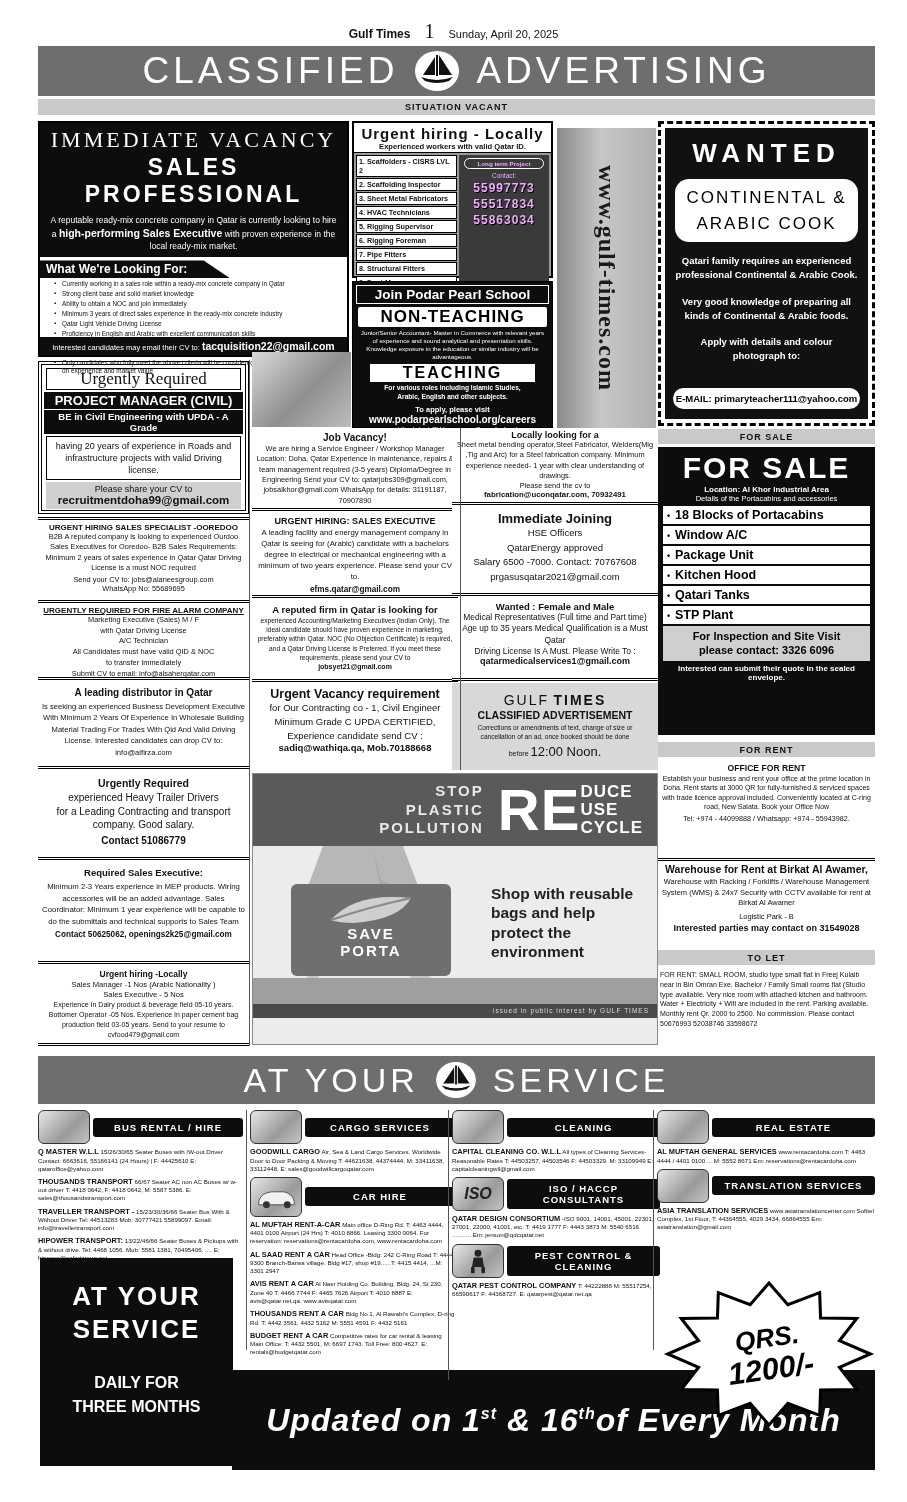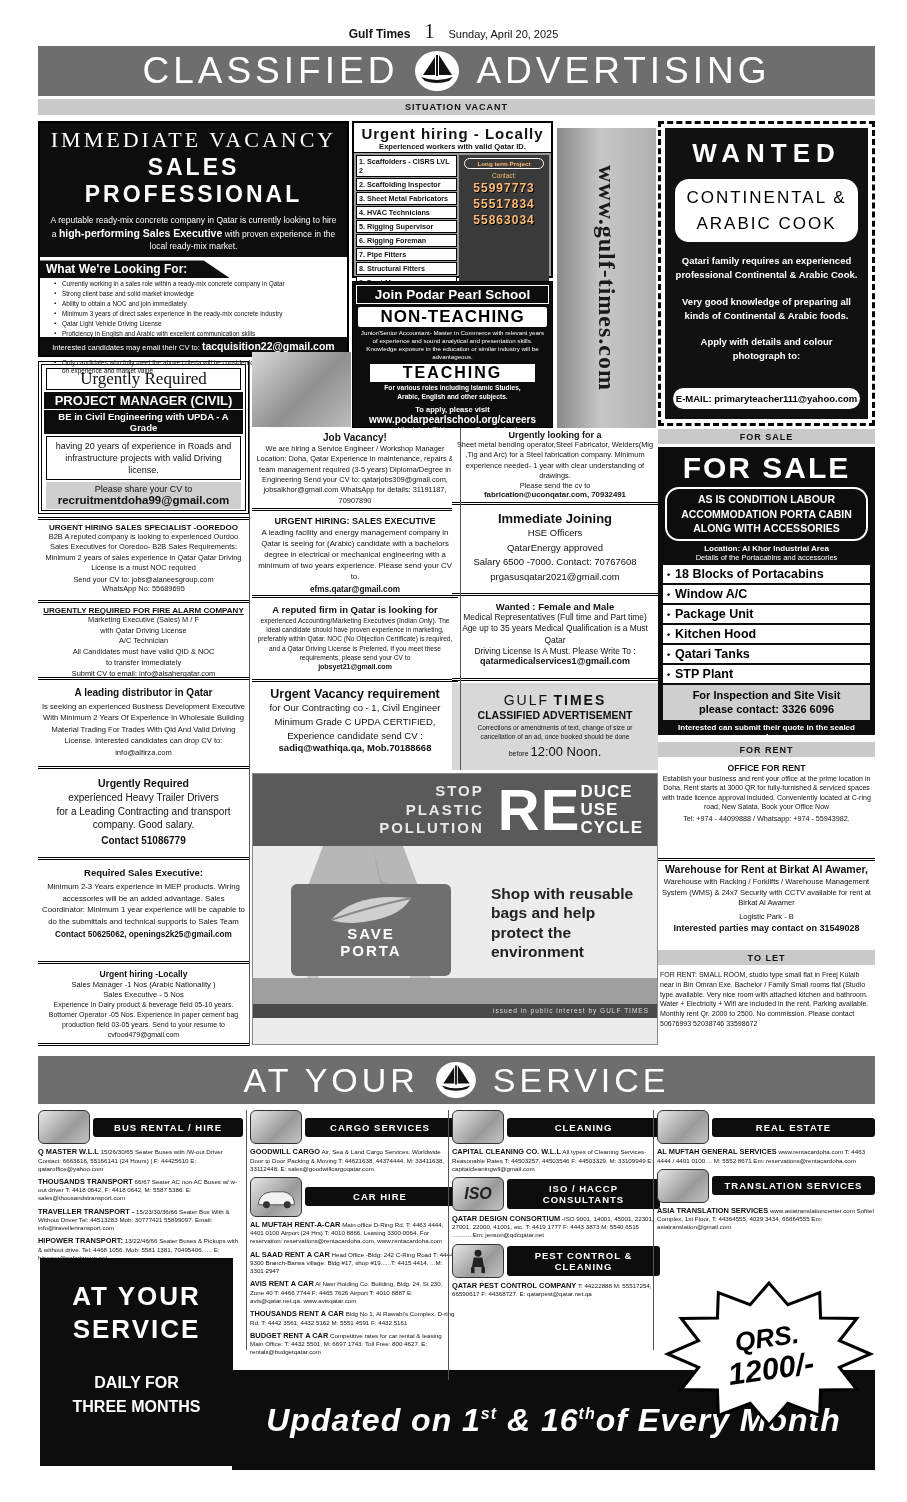--- a/index.html
+++ b/index.html
@@ -39,21 +39,21 @@
   #iv .ft .em { font-size:10.5px; font-weight:bold; }
 
   
   #uhl { top:121px; left:352px; width:201px; height:157px; border:2px solid #000; background:#9a9a9a; }
   #uhl .hd { background:#fff; text-align:center; padding:2px 0 1px; border-bottom:1px solid #000; }
   #uhl .hd .t { font-size:15px; font-weight:bold; letter-spacing:1px; }
   #uhl .hd .s { font-size:7.6px; font-weight:bold; }
   #uhl .cols { display:flex; padding:2px; gap:2px; }
   #uhl .jobs { flex:1.15; display:flex; flex-direction:column; gap:1px; }
   #uhl .jobs div { background:#fff; border:1px solid #000; font-size:7.2px; font-weight:bold; padding:1px 2px; }
-  #uhl .rp { flex:1; background:#3a3a3a; color:#fdba74; text-align:center; padding:2px 1px; }
+  #uhl .rp { flex:1; background:#3a3a3a; color:#f0abfc; text-align:center; padding:2px 1px; }
   #uhl .pill { border:1px solid #fff; border-radius:8px; font-size:6.2px; font-weight:bold; padding:1px 3px; margin:1px 4px 3px; }
   #uhl .cl { font-size:6.5px; margin-bottom:2px; }
   #uhl .ph { font-size:12px; font-weight:bold; letter-spacing:1px; text-shadow:1px 1px 0 #000; margin:2px 0; }
   #uhl .em { background:#0d0d0d; color:#fff; font-size:7.2px; font-weight:bold; text-align:center; padding:2px; margin:0 2px 2px; }
 
   
   #podar { top:281px; left:352px; width:201px; height:147px; background:#0d0d0d; border:1px solid #000; padding:3px; }
   #podar .hd { border:1px solid #fff; color:#fff; text-align:center; font-size:13.5px; font-weight:bold; padding:1px 0; }
   #podar .nt { background:#fff; color:#000; text-align:center; font-size:17px; font-weight:bold; letter-spacing:1px; margin:3px 2px 2px; border-radius:2px; }
   #podar .p1 { color:#fff; font-size:6.2px; text-align:center; line-height:1.3; padding:0 2px; }
@@ -332,21 +332,21 @@
     <div class="tt" style="font-size:12.5px;">Urgent Vacancy requirement</div>
     <div style="font-size:9.5px;line-height:1.45;">
       <div>for Our Contracting co - 1, Civil Engineer</div>
       <div>Minimum Grade C  UPDA CERTIFIED,</div>
       <div>Experience candidate send CV :</div>
     </div>
     <div class="tt" style="font-size:9.5px;">sadiq@wathiqa.qa, Mob.70188668</div>
   </div>
 
   <div class="abs colR tad sep-bot" style="top:428px;height:77px;padding-top:2px;">
-    <div class="tt" style="font-size:9px;">Urgently looking for a</div>
+    <div class="tt" style="font-size:9px;">Locally looking for a</div>
     <div style="font-size:7.4px;line-height:1.4;padding:0 3px;">Sheet metal bending operator,Steel Fabricator, Welders(Mig ,Tig and Arc) for a Steel fabrication company. Minimum experience needed- 1 year with clear understanding of drawings.</div>
     <div style="font-size:7.4px;">Please send the cv to</div>
     <div class="tt" style="font-size:7.8px;">fabrication@uconqatar.com, 70932491</div>
   </div>
 
   <div class="abs colR tad sep-bot" style="top:507px;height:89px;padding-top:4px;">
     <div class="tt" style="font-size:13px;">Immediate Joining</div>
     <div style="font-size:9.5px;line-height:1.55;">
       <div>HSE Officers</div>
       <div>QatarEnergy approved</div>
@@ -404,21 +404,20 @@
       <div class="msg">Shop with reusable bags and help protect the environment</div>
       <div class="walk"></div>
       <div class="credit">issued in public interest by GULF TIMES</div>
     </div>
   </div>
 
   <div class="abs colS graybar" style="top:429px;">FOR SALE</div>
 
   <div id="fs" class="abs colS">
     <div class="t">FOR SALE</div>
-    <div class="cond">AS IS CONDITION LABOUR ACCOMMODATION PORTA CABIN ALONG WITH ACCESSORIES</div>
     <div class="loc">Location: Al Khor Industrial Area</div>
     <div class="det">Details of the Portacabins and accessories</div>
     <div class="it">18 Blocks of Portacabins</div>
     <div class="it">Window A/C</div>
     <div class="it">Package Unit</div>
     <div class="it">Kitchen Hood</div>
     <div class="it">Qatari Tanks</div>
     <div class="it">STP Plant</div>
     <div class="insp"><span>For Inspection and Site Visit</span><br><span>please contact: 3326 6096</span></div>
     <div class="quote">Interested can submit their quote in the sealed envelope.</div>

